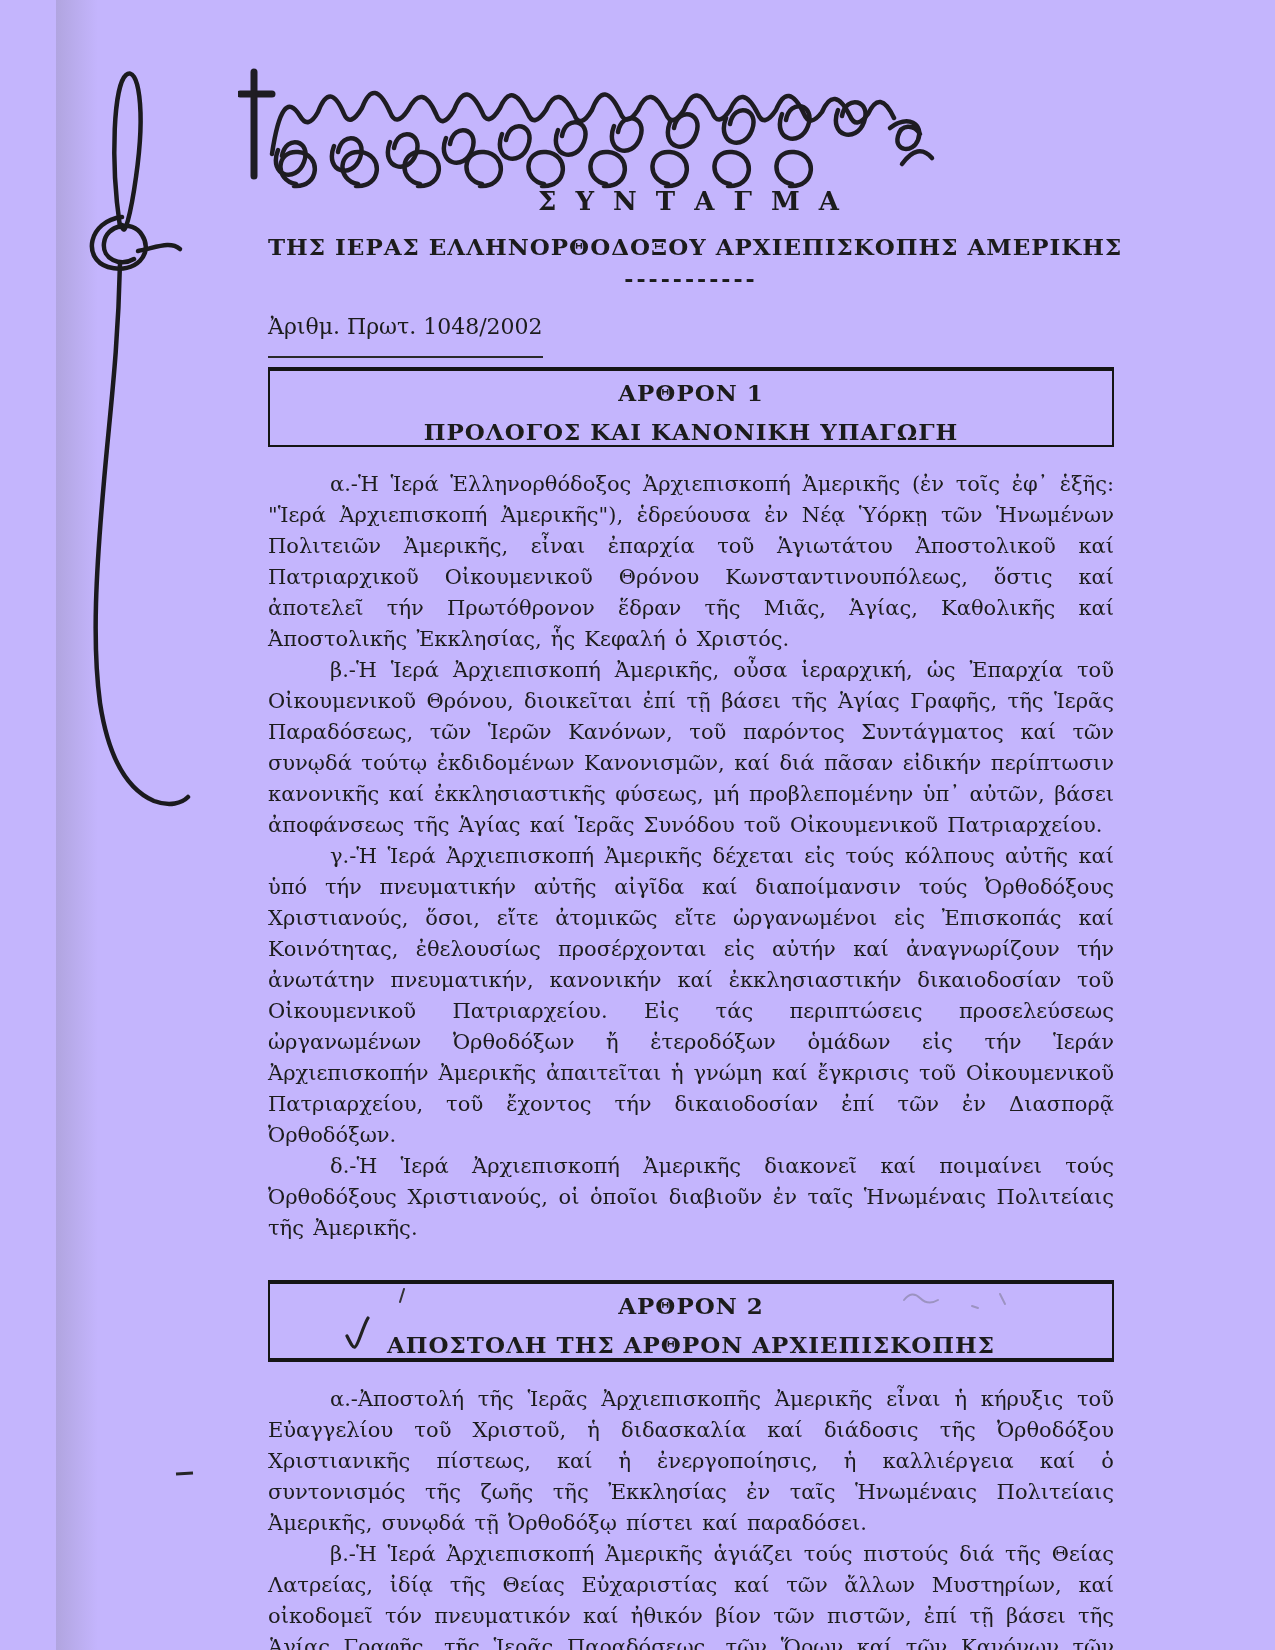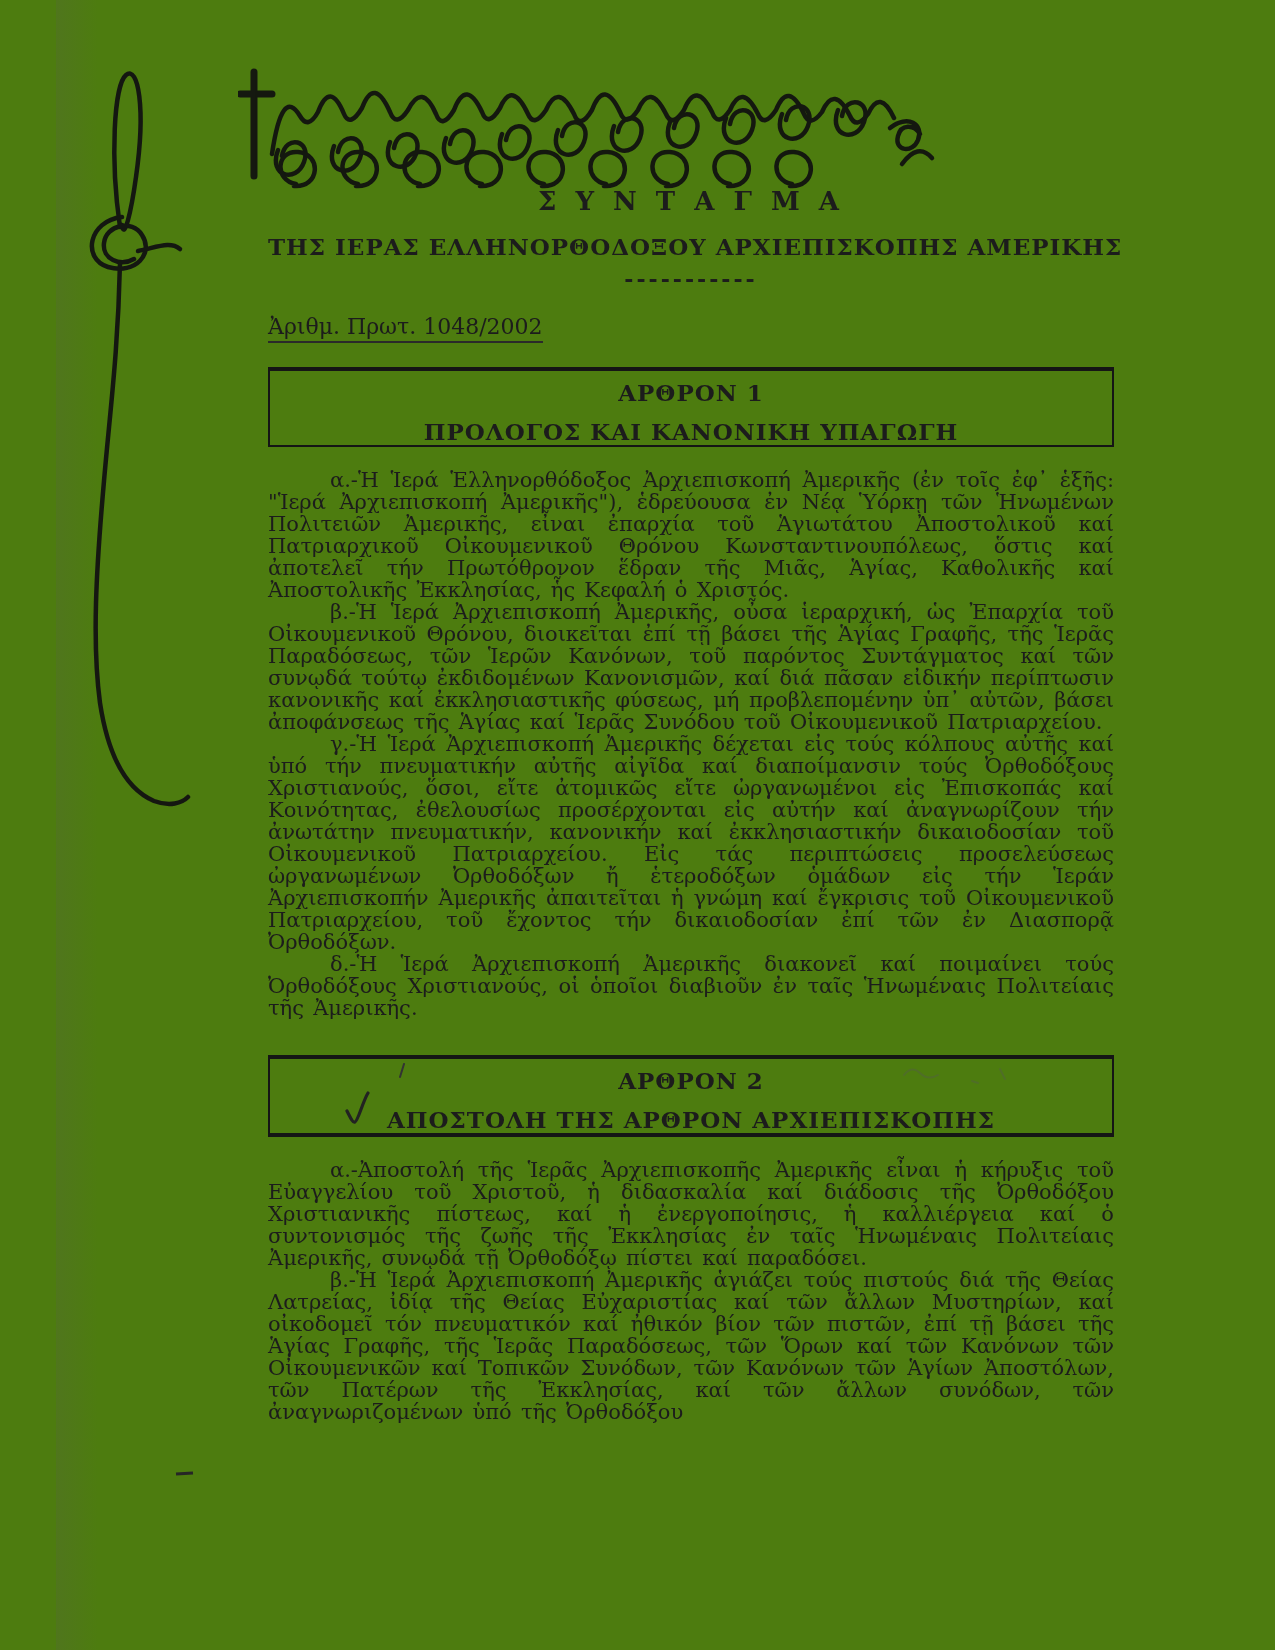--- a/index.html
+++ b/index.html
@@ -1,48 +1,48 @@
 <!DOCTYPE html>
 <html><head>
 <meta charset="utf-8">
 <style>
   html,body{margin:0;padding:0;background:#ffffff;}
   .page{
     position:relative;
     width:1275px;height:1650px;
-    background:#4d7c0f;
+    background:#c4b5fd;
     overflow:hidden;
     font-family:"DejaVu Serif","Liberation Serif",serif;
     color:#1c1c1c;
   }
   .gutter-shadow{
     position:absolute;left:56px;top:0;width:42px;height:100%;
     background:linear-gradient(90deg,rgba(90,90,90,.18),rgba(90,90,90,0));
     pointer-events:none;
   }
   .signature-svg{position:absolute;left:238px;top:58px;}
   .cord-svg{position:absolute;left:56px;top:55px;}
   .doc{position:absolute;left:268px;top:0;width:846px;}
   .masthead{margin-top:186px;text-align:center;}
   .title-main{font-size:26px;font-weight:bold;letter-spacing:5px;}
   .title-sub{font-size:23px;font-weight:bold;letter-spacing:1px;margin-top:17px;white-space:nowrap;}
   .dashes{font-size:22px;font-weight:bold;letter-spacing:3px;margin-top:6px;}
   .protocol{margin-top:22px;font-size:22px;}
-  .protocol .u{border-bottom:2px solid #2a2a2a;padding-bottom:2px;}
+  .protocol .u{border-bottom:2px solid #2a2a2a;padding-bottom:17px;}
   .article-box{
     position:relative;margin-top:28px;
     border:2px solid #151515;border-top-width:4px;
     text-align:center;padding:8px 10px 0;
   }
   .article-box.box-2{margin-top:36px;border-bottom-width:4px;}
   .h-num{font-size:23px;font-weight:bold;letter-spacing:1px;}
   .h-title{font-size:23px;font-weight:bold;letter-spacing:1px;margin-top:12px;}
   .body-text{margin-top:22px;}
   .body-text p{
-    margin:0;font-size:21px;line-height:22px;
+    margin:0;font-size:21px;line-height:31px;
     text-align:justify;text-indent:62px;word-spacing:2.5px;
   }
   .tick-svg{position:absolute;left:74px;top:32px;}
   .pen-mark-svg{position:absolute;left:128px;top:4px;}
   .smudge-svg{position:absolute;right:90px;top:2px;opacity:.35;}
   .stray-dash{
     position:absolute;left:176px;top:1472px;width:17px;height:3px;
     background:#262626;transform:rotate(-3deg);
   }
 </style>

